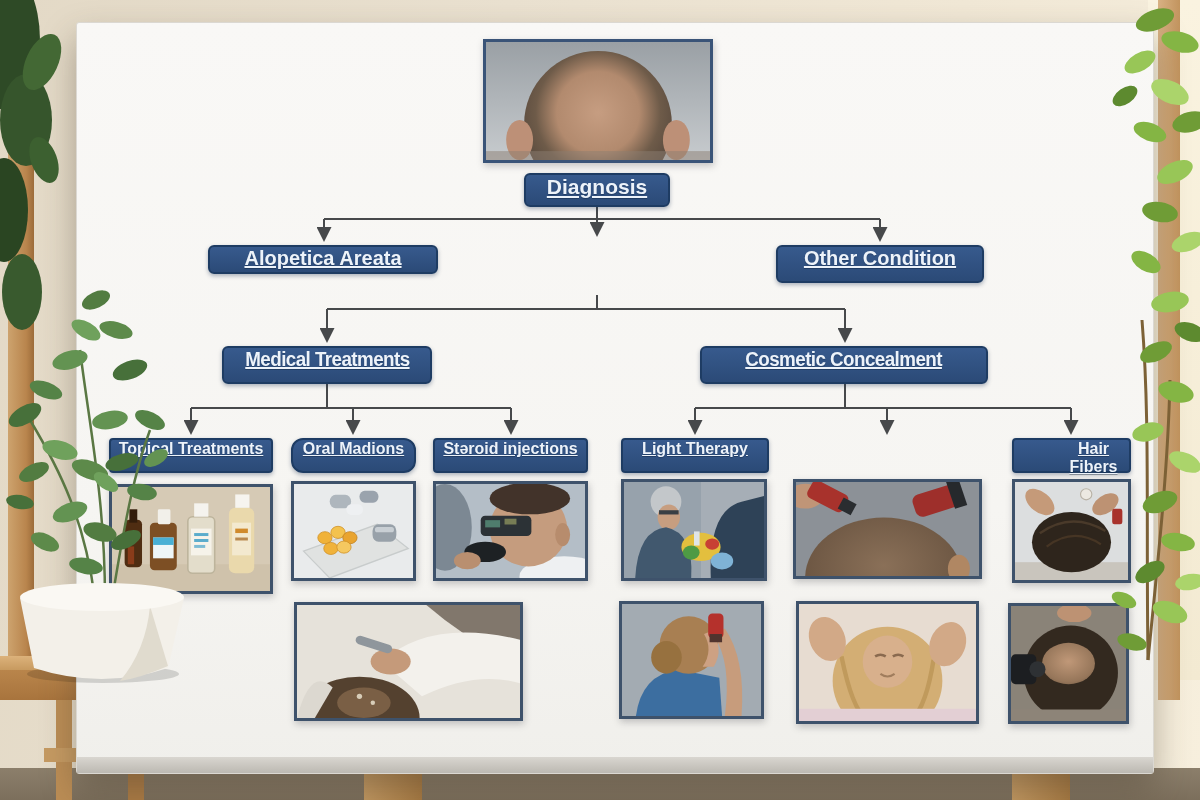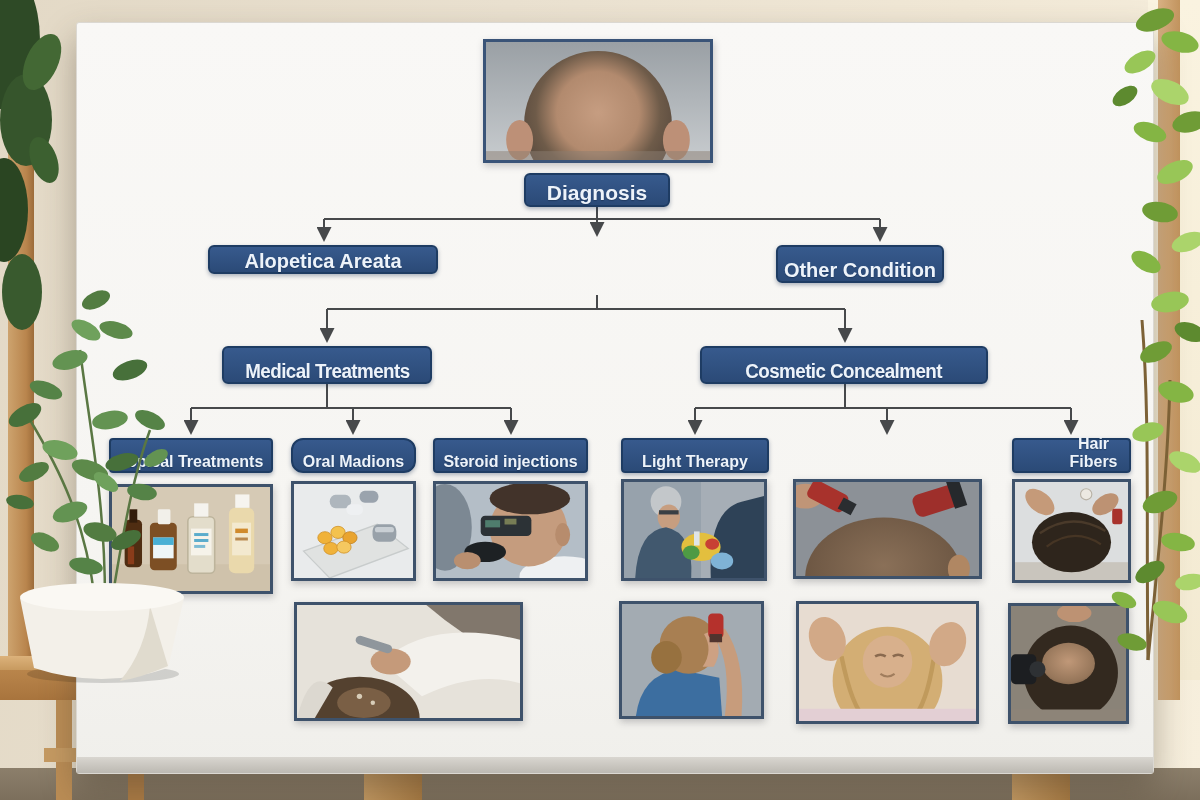--- a/index.html
+++ b/index.html
@@ -28,30 +28,30 @@
   .leg-a{left:364px;} .leg-b{left:1012px;}
   
   .board{position:absolute;left:76px;top:22px;width:1076px;height:750px;
          background:linear-gradient(180deg,#f9f8f6 0%,#f6f5f2 65%,#f0efeb 100%);
          border:1px solid #dbd8d2;border-radius:3px;
          box-shadow:0 16px 34px rgba(70,60,45,.38);}
   .board-edge{position:absolute;left:0;bottom:0;width:100%;height:16px;
          background:linear-gradient(180deg,#d9d6d0,#bcb9b2);}
   .connectors{position:absolute;inset:0;pointer-events:none;}
   
-  .node{position:absolute;display:flex;flex-direction:column;align-items:center;justify-content:flex-end;
+  .node{position:absolute;display:flex;flex-direction:column;align-items:center;justify-content:flex-start;
         background:linear-gradient(180deg,#375a8d,#2b4a77);
         border:2px solid #1e3c63;border-radius:6px;color:#edf3fa;font-weight:bold;
         text-align:center;box-shadow:0 2px 4px rgba(25,45,80,.35);
-        text-shadow:0 1px 1px rgba(10,25,50,.35);box-sizing:border-box;line-height:1.12;}
+        text-shadow:0 1px 1px rgba(10,25,50,.35);box-sizing:border-box;line-height:1.12;text-decoration:underline;}
   .n-diagnosis{left:447px;top:150px;width:146px;height:34px;font-size:21px;}
   .n-alopecia{left:131px;top:222px;width:230px;height:29px;font-size:20px;}
   .n-pattern{left:411px;top:216px;width:218px;height:56px;font-size:21px;}
   .n-pattern .l2{font-size:17px;}
-  .n-other{left:699px;top:222px;width:168px;height:38px;font-size:20px;}
+  .n-other{left:699px;top:222px;width:208px;height:38px;font-size:20px;}
   .n-medical{left:145px;top:323px;width:210px;height:38px;font-size:20px;}
   .n-cosmetic{left:623px;top:323px;width:288px;height:38px;font-size:20px;}
   .cond{letter-spacing:-.6px;transform:scaleX(.94);}
   .leaf-node{height:35px;font-size:16px;border-radius:4px;}
   .t0{left:32px;top:415px;width:164px;}
   .t1{left:214px;top:415px;width:125px;border-radius:12px;}
   .t2{left:356px;top:415px;width:155px;}
   .t3{left:544px;top:415px;width:148px;}
   .t4{left:716px;top:415px;width:189px;font-size:15px;}
   .t5{left:935px;top:415px;width:119px;padding-left:44px;}

